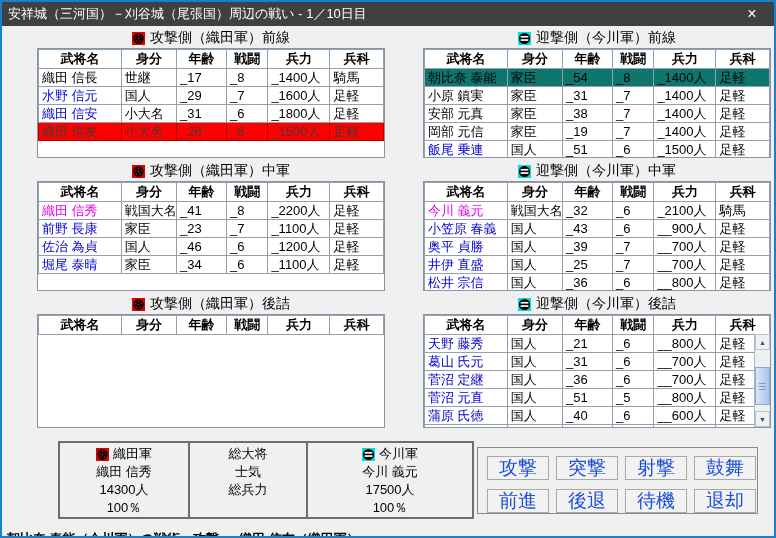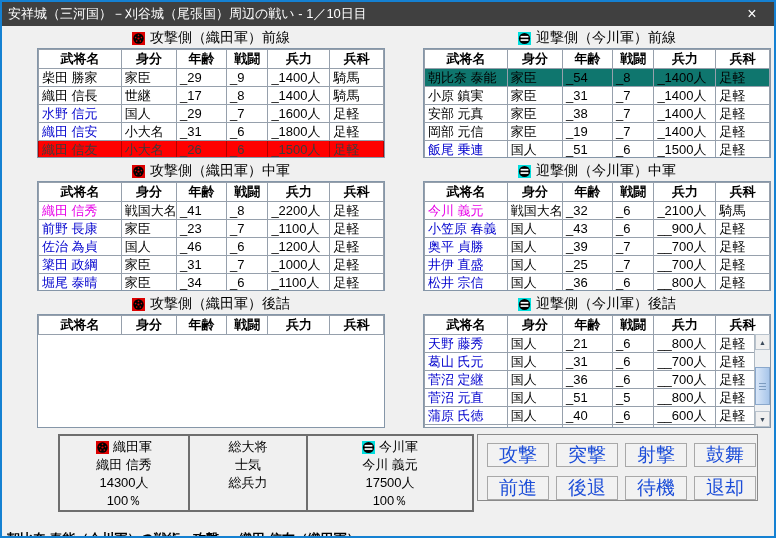--- a/index.html
+++ b/index.html
@@ -29,21 +29,21 @@
   td.c-magenta{color:#e800e8;}
   .scrollbar{position:absolute;top:19px;right:0;bottom:0;width:16px;background:#eef0f2;border-left:1px solid #aeb8c2;}
   .sb-btn{position:absolute;left:0;width:15px;height:16px;background:#f0f0f0;border:1px solid #b8c2cc;
     font-size:7px;color:#3c4a5a;display:flex;align-items:center;justify-content:center;}
   .sb-up{top:0;}
   .sb-down{bottom:0;}
   .sb-thumb{position:absolute;left:0;top:33px;width:15px;height:38px;
     background:linear-gradient(90deg,#d8e6f8,#a8c6ea);border:1px solid #8aa8cc;}
   .sb-thumb::after{content:"";position:absolute;left:3px;right:3px;top:15px;height:7px;
     background:repeating-linear-gradient(180deg,#7d9cc0 0 1px,transparent 1px 3px);}
-  .bottom-row{display:flex;margin:3px 0 0 53px;height:92px;align-items:flex-start;}
+  .bottom-row{display:flex;margin:3px 0 0 53px;height:92px;align-items:center;}
   .summary{display:flex;border:2px solid #6e6e6e;background:#f0f0f0;}
   .sum-box{text-align:center;font-size:13px;line-height:18px;padding-top:2px;}
   .sum-box+.sum-box{border-left:2px solid #6e6e6e;}
   .sum-army{width:128px;}
   .sum-center{width:118px;}
   .sum-army2{width:166px;}
   .sum-line{display:flex;align-items:center;justify-content:center;gap:4px;}
   .weather{color:#e00000;}
   .buttons-box{border:1px solid #8a8a8a;margin-left:3px;width:281px;background:#f0f0f0;
     display:grid;grid-template-columns:repeat(4,62px);grid-auto-rows:24px;gap:9px 7px;
@@ -93,28 +93,20 @@
                   <th>武将名</th>
                   <th>身分</th>
                   <th>年齢</th>
                   <th>戦闘</th>
                   <th>兵力</th>
                   <th>兵科</th>
                 </tr>
               </thead>
               <tbody>
                 <tr>
-                  <td>柴田 勝家</td>
-                  <td>家臣</td>
-                  <td>_29</td>
-                  <td>_9</td>
-                  <td>_1400人</td>
-                  <td>騎馬</td>
-                </tr>
-                <tr>
                   <td>織田 信長</td>
                   <td>世継</td>
                   <td>_17</td>
                   <td>_8</td>
                   <td>_1400人</td>
                   <td>騎馬</td>
                 </tr>
                 <tr>
                   <td class="c-blue">水野 信元</td>
                   <td>国人</td>
@@ -270,28 +262,20 @@
                   <td>_7</td>
                   <td>_1100人</td>
                   <td>足軽</td>
                 </tr>
                 <tr>
                   <td class="c-blue">佐治 為貞</td>
                   <td>国人</td>
                   <td>_46</td>
                   <td>_6</td>
                   <td>_1200人</td>
-                  <td>足軽</td>
-                </tr>
-                <tr>
-                  <td class="c-blue">簗田 政綱</td>
-                  <td>家臣</td>
-                  <td>_31</td>
-                  <td>_7</td>
-                  <td>_1000人</td>
                   <td>足軽</td>
                 </tr>
                 <tr>
                   <td class="c-blue">堀尾 泰晴</td>
                   <td>家臣</td>
                   <td>_34</td>
                   <td>_6</td>
                   <td>_1100人</td>
                   <td>足軽</td>
                 </tr>

